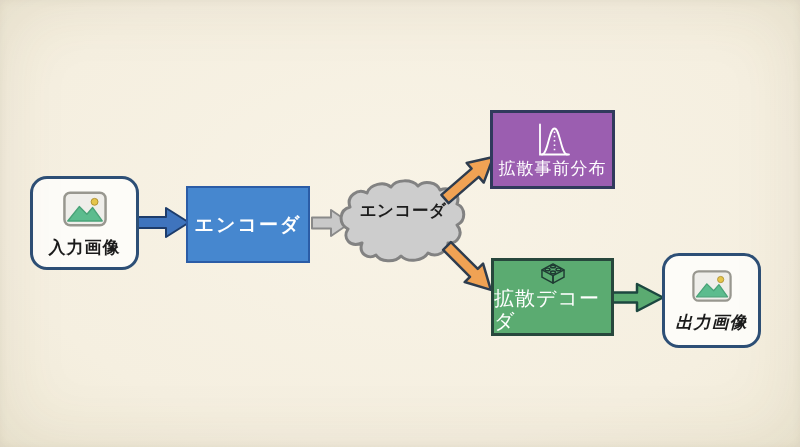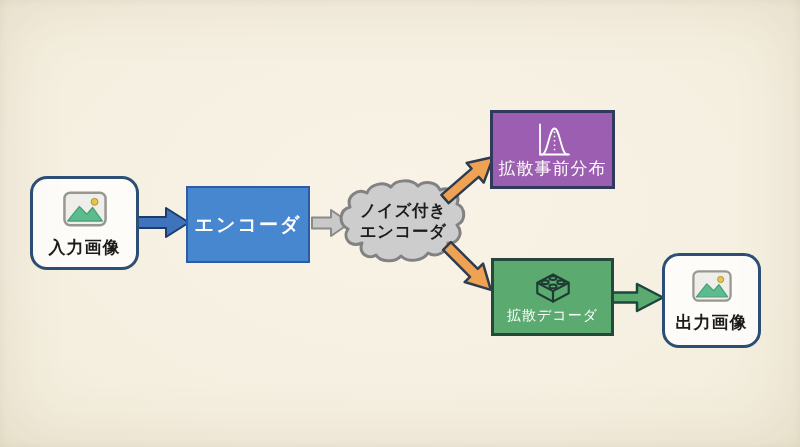--- a/index.html
+++ b/index.html
@@ -28,21 +28,21 @@
   .prior-node{
     left:490px;top:110px;width:125px;height:79px;
     background:#9b5eb0;border:3px solid #303a5c;gap:1px;
   }
   .decoder-node{
     left:491px;top:258px;width:123px;height:78px;
     background:#5bab71;border:3px solid #27473c;gap:1px;
   }
   .box-label{font-size:17px;font-weight:normal;color:#ffffff;letter-spacing:1px;line-height:1.15;}
   .input-node{left:30px;top:176px;width:109px;height:94px;}
-  .output-node{left:662px;top:253px;width:99px;height:95px;}
+  .output-node{left:662px;top:253px;width:99px;height:95px;font-style:italic;}
   .cloud-label{
     position:absolute;left:347px;top:200px;width:112px;
     text-align:center;font-size:16.5px;font-weight:bold;color:#1c1c1c;
     line-height:21px;letter-spacing:0.5px;
   }
   .icon{display:block;}
 </style>
 </head>
 <body>
 
@@ -87,21 +87,20 @@
       <path d="M5 31 L17 16 L25 24 L31 17 L41 31 Z" fill="#5cbc8e" stroke="#49a378" stroke-width="1.5" stroke-linejoin="round"></path>
     </svg>
     <div class="io-label">入力画像</div>
   </div>
 
   <div class="node encoder-node">
     <div class="encoder-label">エンコーダ</div>
   </div>
 
   <div class="cloud-label">
-    <div>ノイズ付き</div>
     <div>エンコーダ</div>
   </div>
 
   <div class="node prior-node">
     <svg class="icon" width="40" height="37" viewBox="0 0 40 36">
       <path d="M7 3 L7 33 L36 33" fill="none" stroke="#ffffff" stroke-width="1.8" stroke-linecap="round"></path>
       <path d="M9 33 C15 33 16 7 21.5 7 C27 7 28 33 34 33" fill="none" stroke="#ffffff" stroke-width="1.8" stroke-linecap="round"></path>
       <path d="M21.5 10 L21.5 31" fill="none" stroke="#ffffff" stroke-width="1.6" stroke-dasharray="1.5 2.8"></path>
     </svg>
     <div class="box-label">拡散事前分布</div>
@@ -112,21 +111,21 @@
       <g fill="none" stroke="#1f3b33" stroke-width="2" stroke-linejoin="round">
         <path d="M21 4 L36 12 L21 20 L6 12 Z"></path>
         <path d="M6 12 L6 22 L21 30 L21 20"></path>
         <path d="M36 12 L36 22 L21 30 L21 20"></path>
         <ellipse cx="21" cy="7.5" rx="3.4" ry="1.8"></ellipse>
         <ellipse cx="13.5" cy="11.5" rx="3.4" ry="1.8"></ellipse>
         <ellipse cx="28.5" cy="11.5" rx="3.4" ry="1.8"></ellipse>
         <ellipse cx="21" cy="15.5" rx="3.4" ry="1.8"></ellipse>
       </g>
     </svg>
-    <div class="box-label" style="font-size:14px;">拡散デコーダ</div>
+    <div class="box-label" style="font-size:20px;">拡散デコーダ</div>
   </div>
 
   <div class="node io-node output-node">
     <svg class="icon" width="40" height="32" viewBox="0 0 46 37">
       <rect x="1.5" y="1.5" width="43" height="34" rx="6" fill="#efeeea" stroke="#98978f" stroke-width="2.6"></rect>
       <circle cx="33" cy="11" r="3.6" fill="#e5c54b" stroke="#ad8f2e" stroke-width="1"></circle>
       <path d="M5 31 L17 16 L25 24 L31 17 L41 31 Z" fill="#5cbc8e" stroke="#49a378" stroke-width="1.5" stroke-linejoin="round"></path>
     </svg>
     <div class="io-label">出力画像</div>
   </div>

